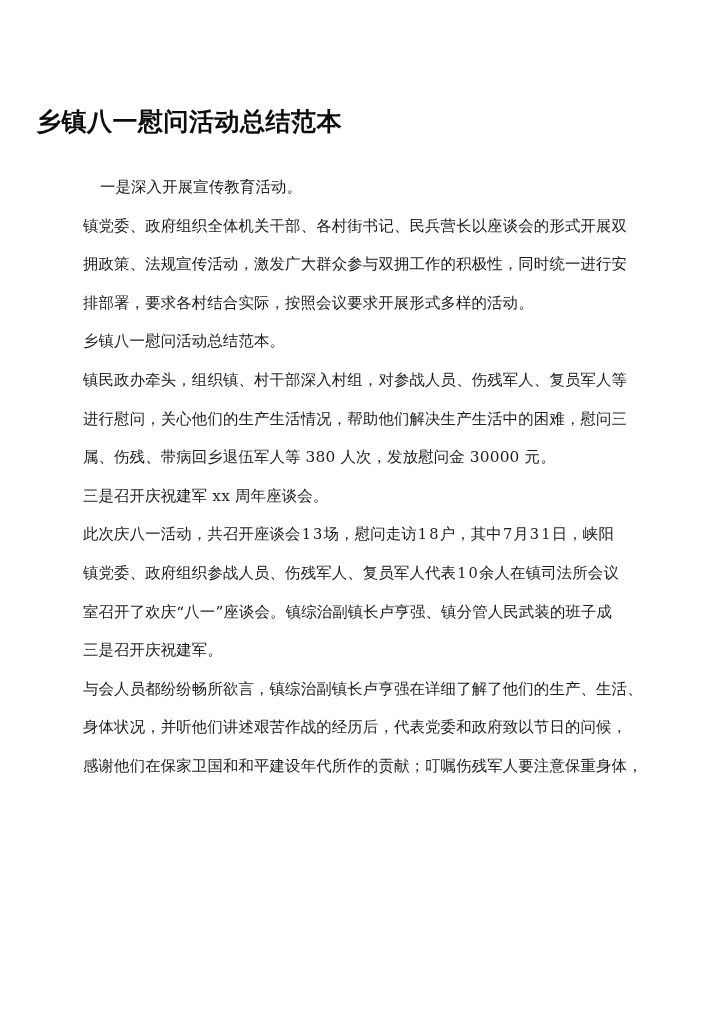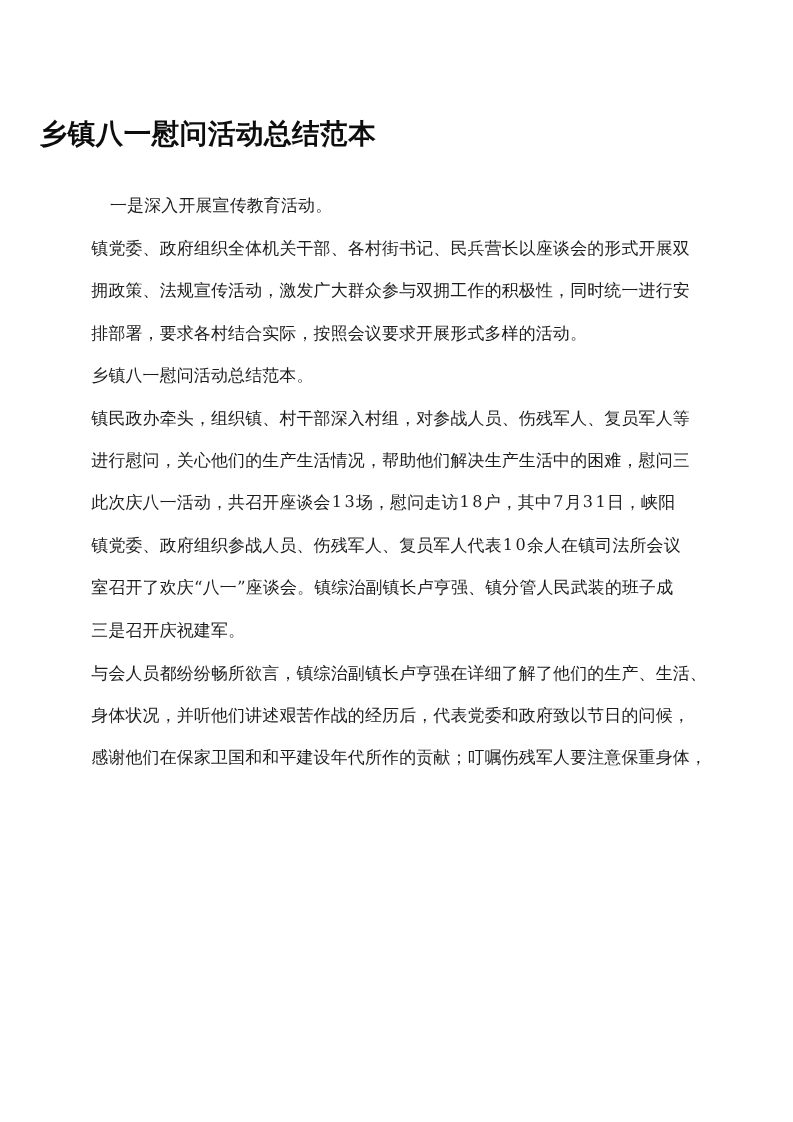--- a/index.html
+++ b/index.html
@@ -226,20 +226,22 @@
         <span>活</span>
         <span>中</span>
         <span>的</span>
         <span>困</span>
         <span>难</span>
         <span>，</span>
         <span>慰</span>
         <span>问</span>
         <span>三</span>
       </div>
+      <div class="doc-line">属、伤残、带病回乡退伍军人等 380 人次，发放慰问金 30000 元。</div>
+      <div class="doc-line">三是召开庆祝建军 xx 周年座谈会。</div>
       <div class="doc-line justify">
         <span>此</span>
         <span>次</span>
         <span>庆</span>
         <span>八</span>
         <span>一</span>
         <span>活</span>
         <span>动</span>
         <span>，</span>
         <span>共</span>

